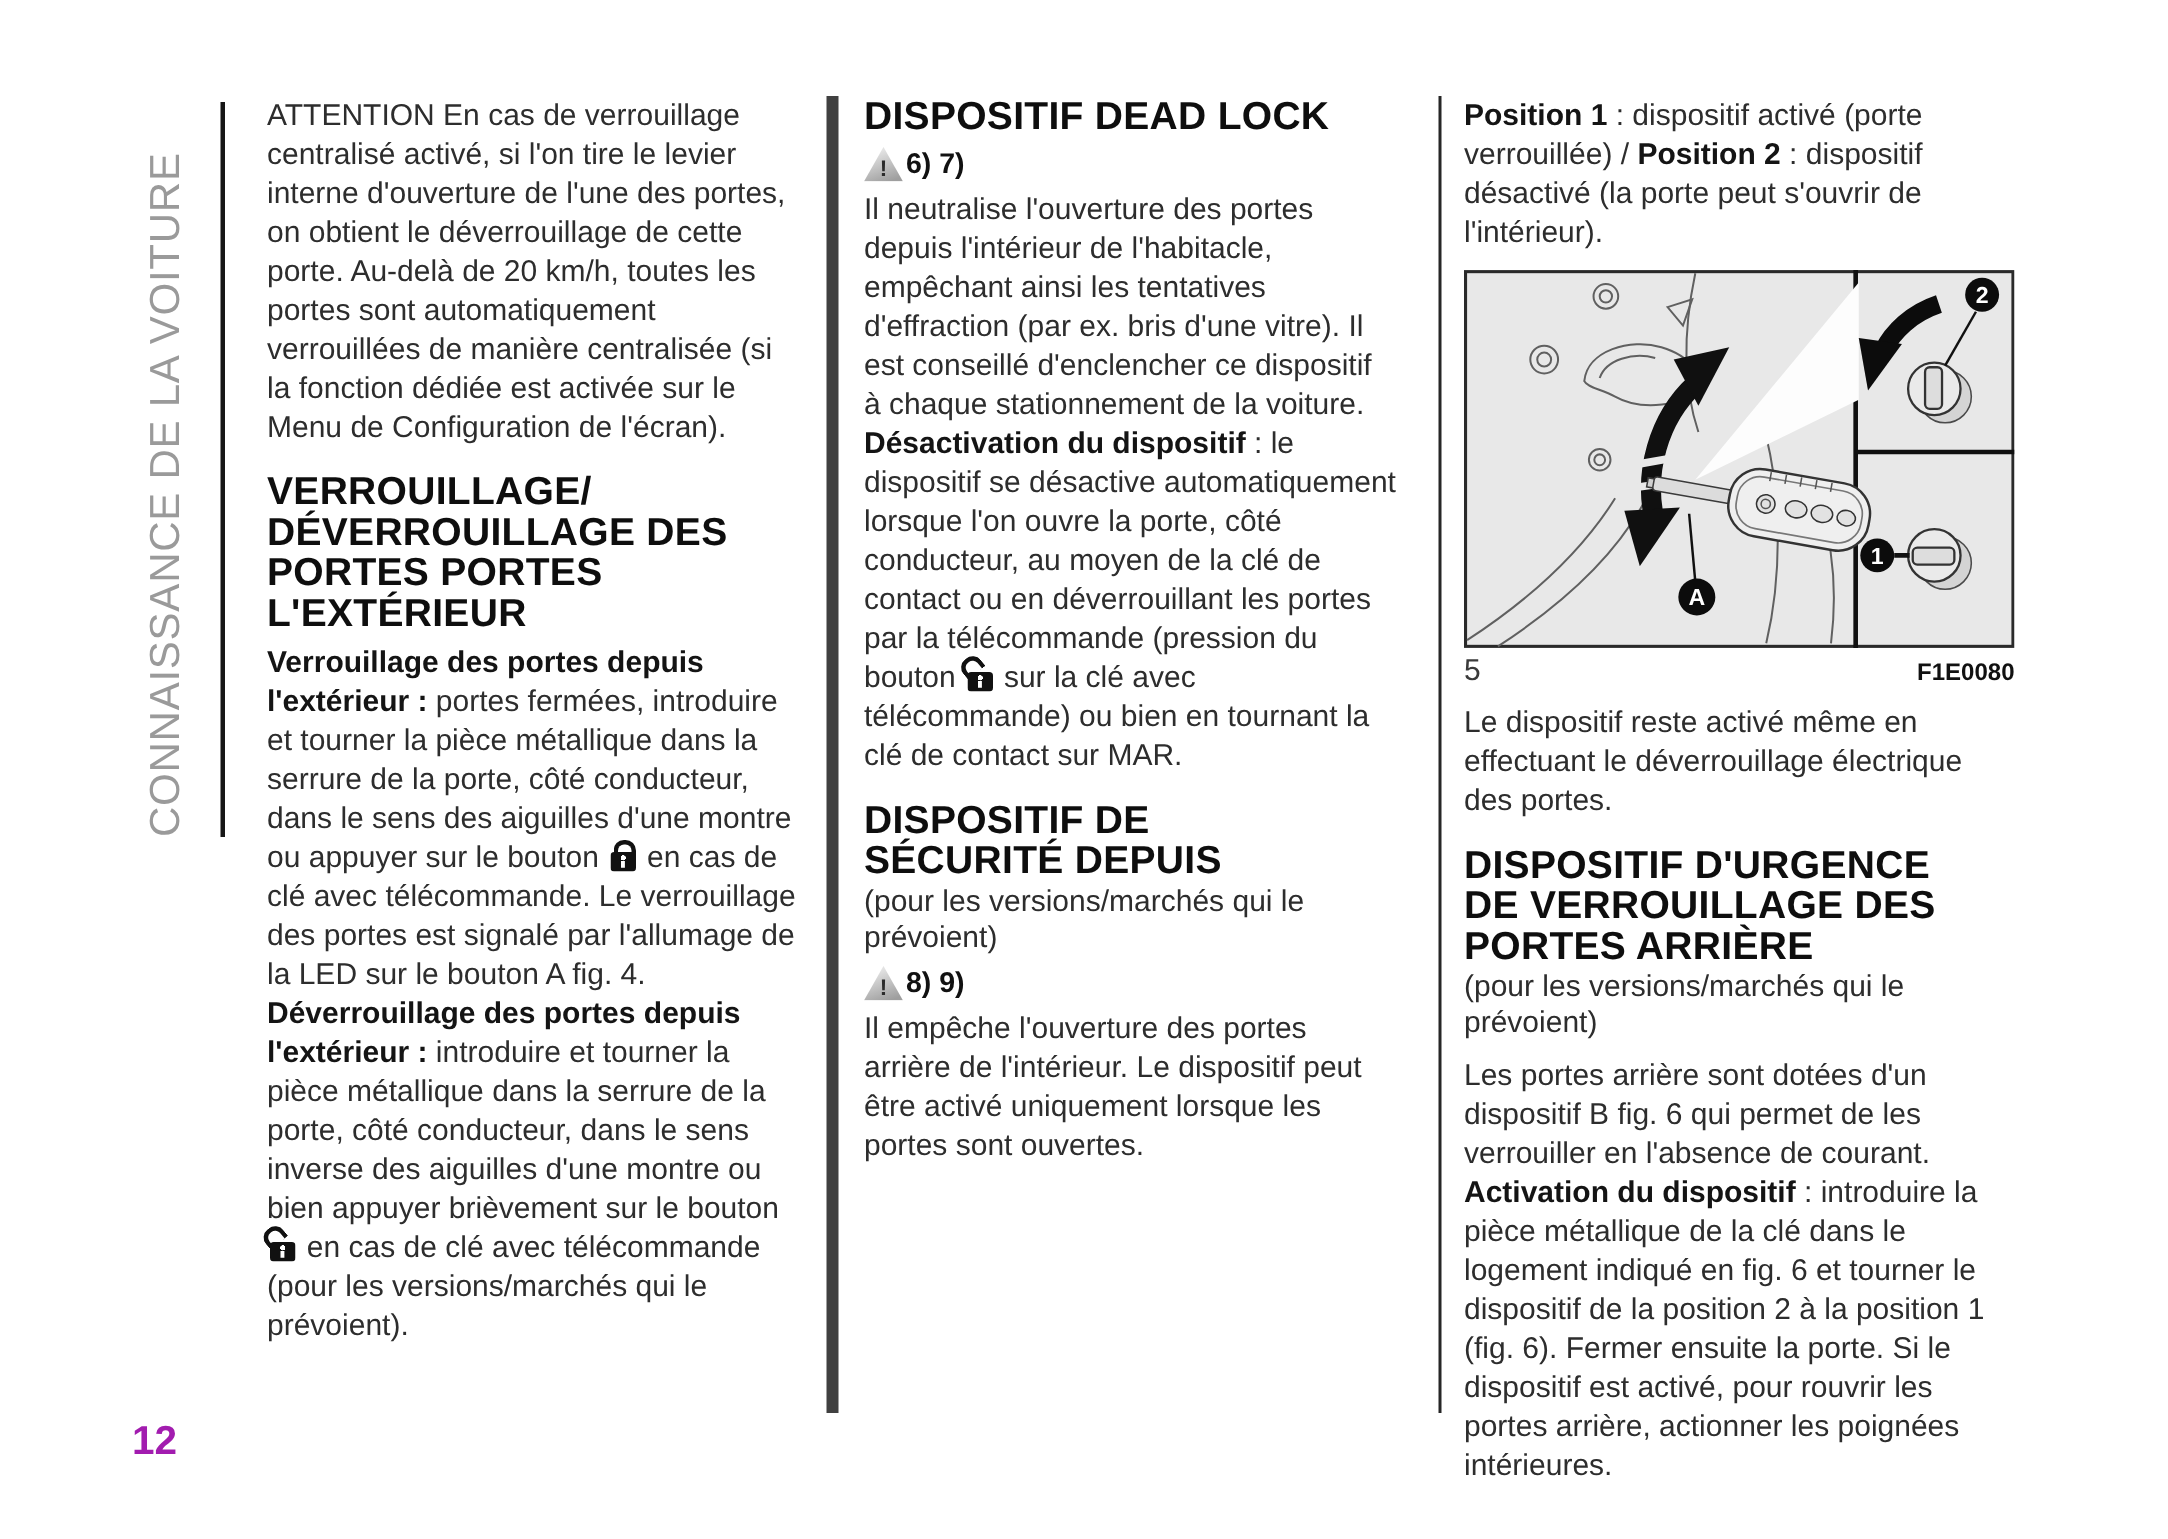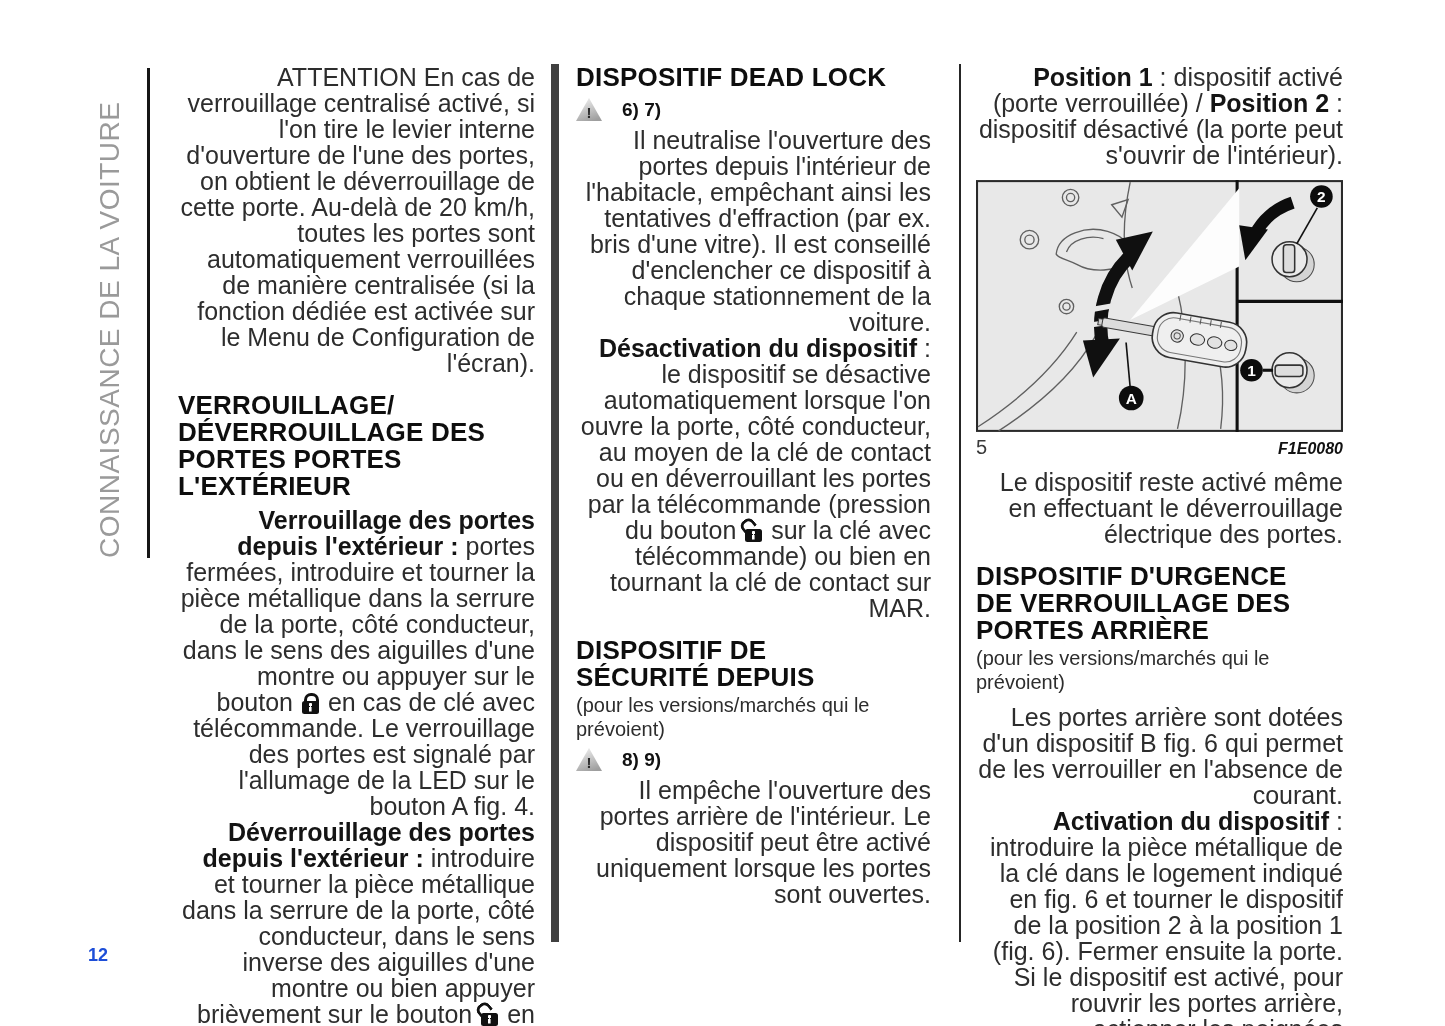--- a/index.html
+++ b/index.html
@@ -3,35 +3,35 @@
 <meta charset="utf-8">
 <style>
   html,body{margin:0;padding:0;background:#fff;}
   .page{position:relative;width:1445px;height:1026px;background:#ffffff;overflow:hidden;
         font-family:"Liberation Sans",sans-serif;color:#2d2d2d;}
   
   .sidebar-label{position:absolute;left:94px;top:66px;height:492px;
         writing-mode:vertical-rl;transform:rotate(180deg);
         font-size:28px;letter-spacing:.5px;color:#9a9a9a;white-space:nowrap;}
   .sidebar-rule{position:absolute;left:147px;top:68px;width:3px;height:490px;background:#161616;}
-  .pagenum{position:absolute;left:88px;top:945px;font-size:18px;font-weight:bold;color:#1d4ed8;}
+  .pagenum{position:absolute;left:88px;top:945px;font-size:27px;font-weight:bold;color:#a21caf;}
   
   .content{position:absolute;left:178px;top:64px;width:1165px;height:878px;display:flex;align-items:stretch;}
   .col{width:362px;}
   .col.c2{border-left:8px solid #404040;margin-left:16px;padding-left:17px;width:360px;}
   .col.c3{border-left:2px solid #262626;margin-left:28px;padding-left:15px;width:367px;}
-  p.body{font-size:25px;line-height:26px;margin:0;color:#2d2d2d;text-align:right;}
+  p.body{font-size:20px;line-height:26px;margin:0;color:#2d2d2d;}
   .b{font-weight:bold;color:#141414;}
   h2.heading{font-size:26px;line-height:27px;font-weight:bold;color:#0e0e0e;
         letter-spacing:.2px;margin:16px 0 7px;white-space:pre-line;}
   h2.heading.mt0{margin-top:0;}
   h2.heading.tight{margin-bottom:2px;}
   .subnote{font-size:20px;line-height:24px;color:#2d2d2d;margin:0 0 2px;}
   
-  .warnrow{display:flex;align-items:center;gap:20px;margin:7px 0 6px;}
+  .warnrow{display:flex;align-items:center;gap:2px;margin:7px 0 6px;}
   .ic-warning{display:inline-block;width:26px;height:23px;position:relative;
         background:linear-gradient(160deg,#e3e3e3 20%,#9e9e9e 90%);
         clip-path:polygon(50% 0,100% 100%,0 100%);text-align:center;}
   .ic-warning::after{content:"!";display:block;font:bold 15px/23px "Liberation Sans",sans-serif;
         color:#2b2b2b;padding-top:3px;}
   .warnrefs{font-size:19px;font-weight:bold;color:#111;}
   
   .ic-lock-closed,.ic-lock-open{display:inline-block;position:relative;width:17px;height:21px;
         vertical-align:-3px;margin:0 2px;}
   .ic-lock-closed::after,.ic-lock-open::after{content:"";position:absolute;left:0;bottom:0;width:17px;height:13px;
@@ -43,21 +43,21 @@
   .ic-lock-closed::before{content:"";position:absolute;left:2.5px;top:0;width:9px;height:9px;
         border:3px solid #111;border-bottom:none;border-radius:7px 7px 0 0;}
   .ic-lock-open::before{content:"";position:absolute;left:-5px;top:-2px;width:9px;height:9px;
         border:3px solid #111;border-bottom:none;border-radius:7px 7px 0 0;
         transform:rotate(-40deg);}
   
   .figure{margin:12px 0 0;}
   .figure svg{display:block;width:367px;height:252px;}
   .figcaption{display:flex;justify-content:space-between;align-items:baseline;margin:4px 0 10px;}
   .fignum{font-size:20px;color:#3a3a3a;}
-  .figcode{font-size:16px;font-weight:bold;color:#111;font-style:italic;}
+  .figcode{font-size:16px;font-weight:bold;color:#111;}
   .callout-text{fill:#ffffff;font-family:"Liberation Sans",sans-serif;font-size:15px;font-weight:bold;text-anchor:middle;}
 </style>
 </head>
 <body>
 
 <div class="page">
 
   <div class="sidebar-label">CONNAISSANCE DE LA VOITURE</div>
   <div class="sidebar-rule"></div>
   <div class="pagenum">12</div>

